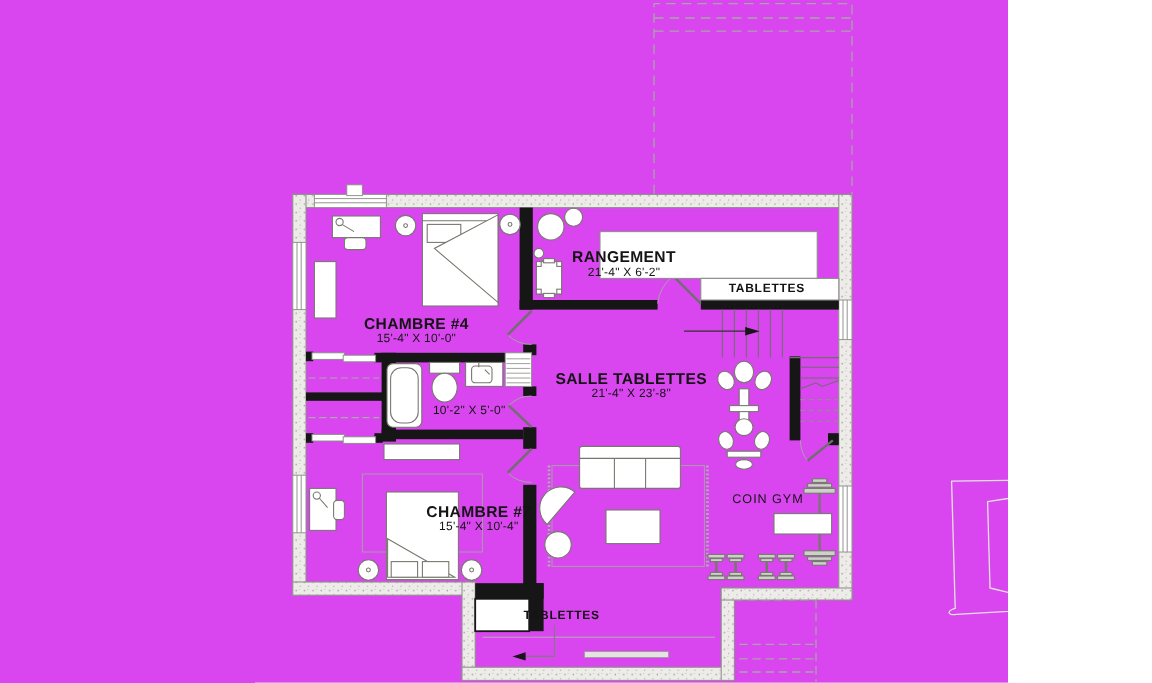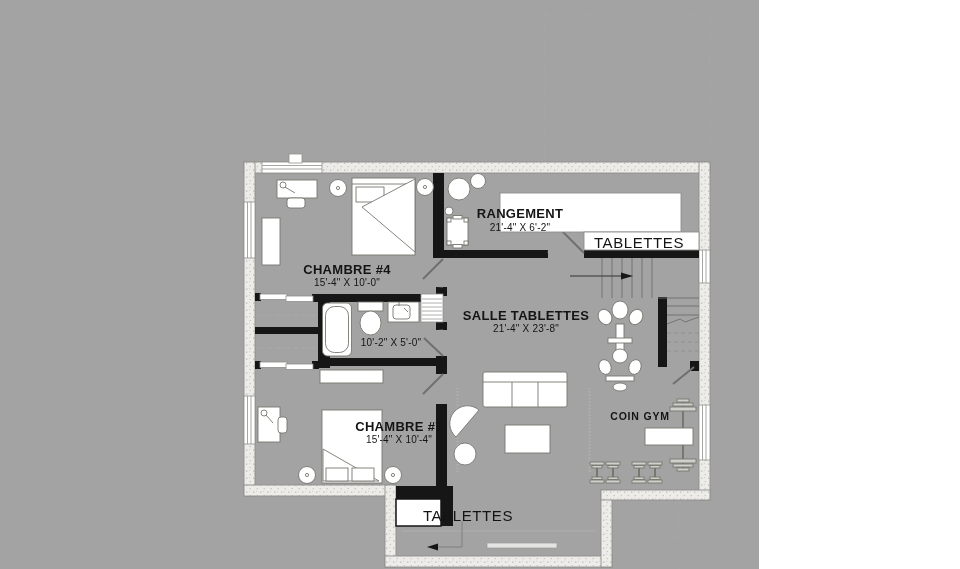--- a/index.html
+++ b/index.html
@@ -1,24 +1,24 @@
 <!DOCTYPE html>
 <html><head>
 <meta charset="utf-8">
 <style>
   html,body{margin:0;padding:0;background:#ffffff;}
-  .stage{position:relative;width:759px;height:569px;background:#a3a3a3;overflow:hidden;
+  .stage{position:relative;width:840px;height:569px;background:#d946ef;overflow:hidden;
          font-family:"Liberation Sans",sans-serif;}
   .stage svg{position:absolute;left:0;top:0;}
   .lbl{position:absolute;transform:translateX(-50%);white-space:nowrap;color:#141414;
        text-align:center;line-height:1.1;}
   .room-name{font-size:13px;font-weight:bold;letter-spacing:.3px;}
   .room-dims{font-size:10px;letter-spacing:.2px;}
-  .small-lbl{font-size:15px;letter-spacing:.6px;}
-  .gym-lbl{font-size:10.5px;letter-spacing:.8px;font-weight:bold;}
+  .small-lbl{font-size:10px;letter-spacing:.6px;font-weight:bold;}
+  .gym-lbl{font-size:10.5px;letter-spacing:.8px;}
 </style>
 </head>
 <body>
 
 <div class="stage">
 
 <svg width="960" height="569" viewBox="0 0 960 569">
   <defs>
     <pattern id="stip" width="7" height="7" patternUnits="userSpaceOnUse">
       <rect width="7" height="7" fill="#edece9"></rect>

